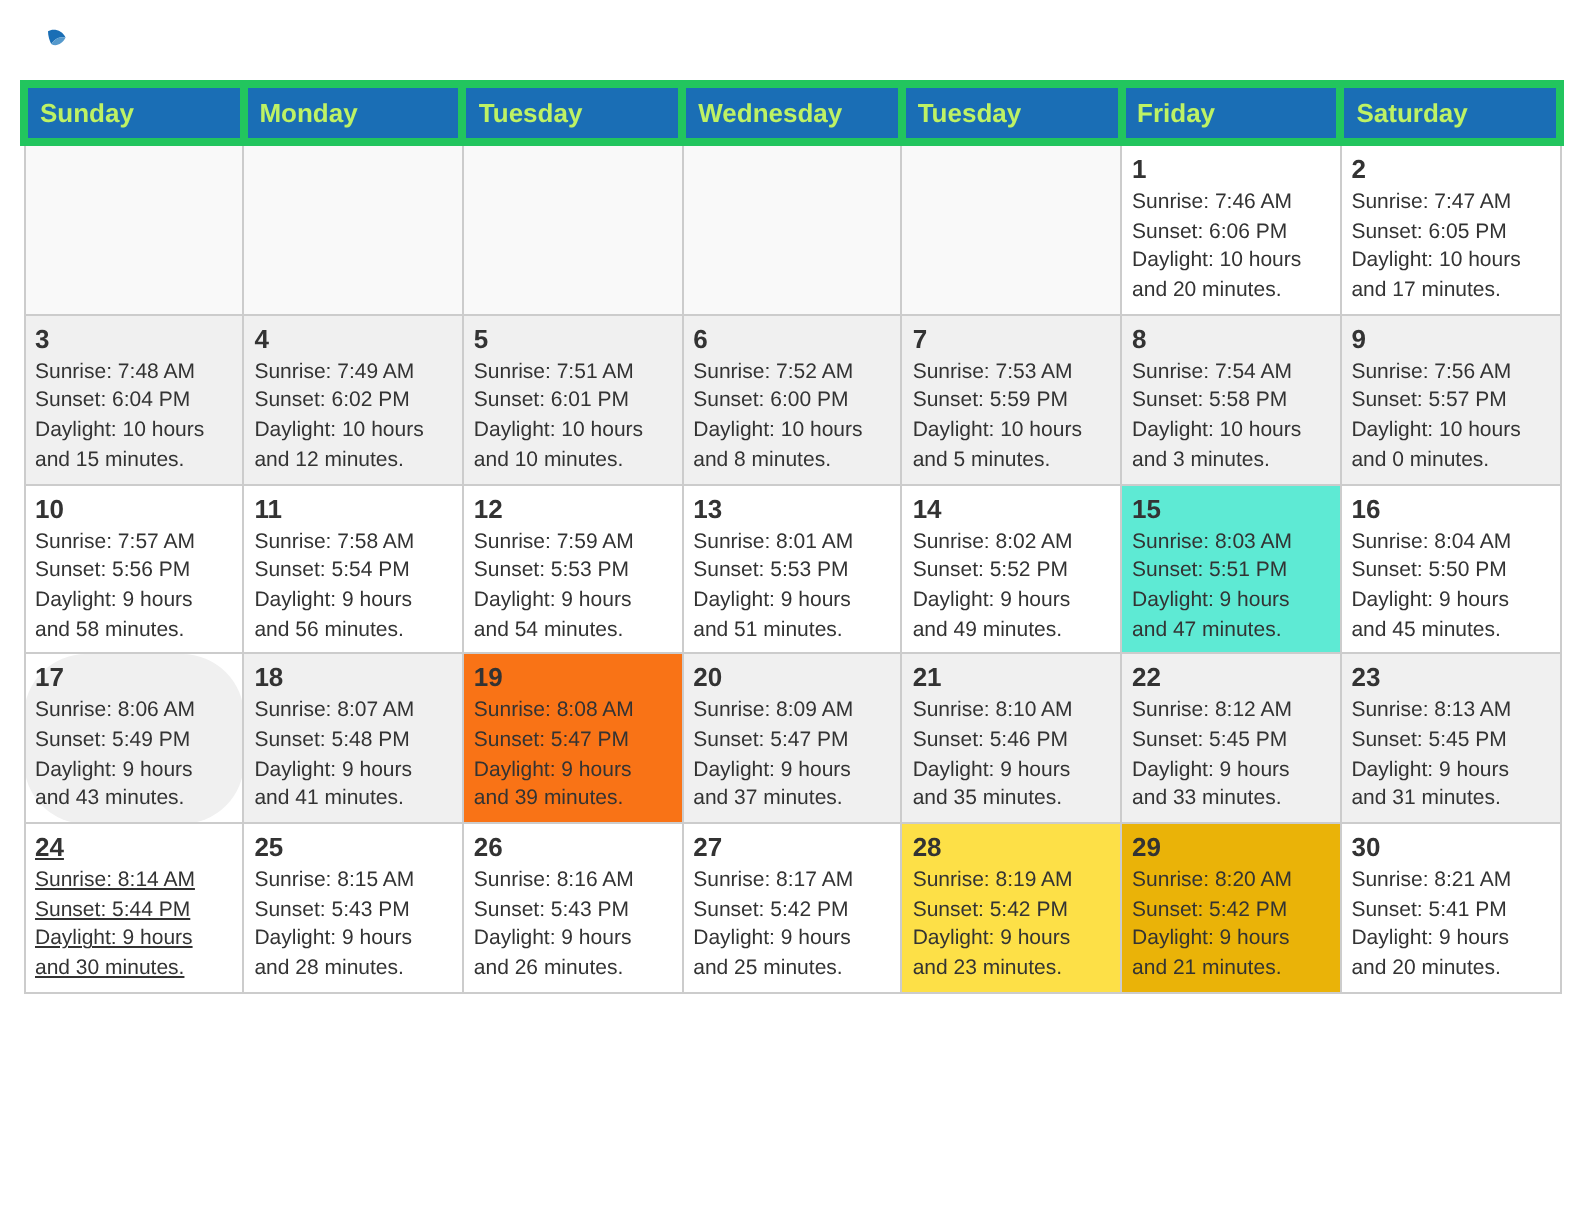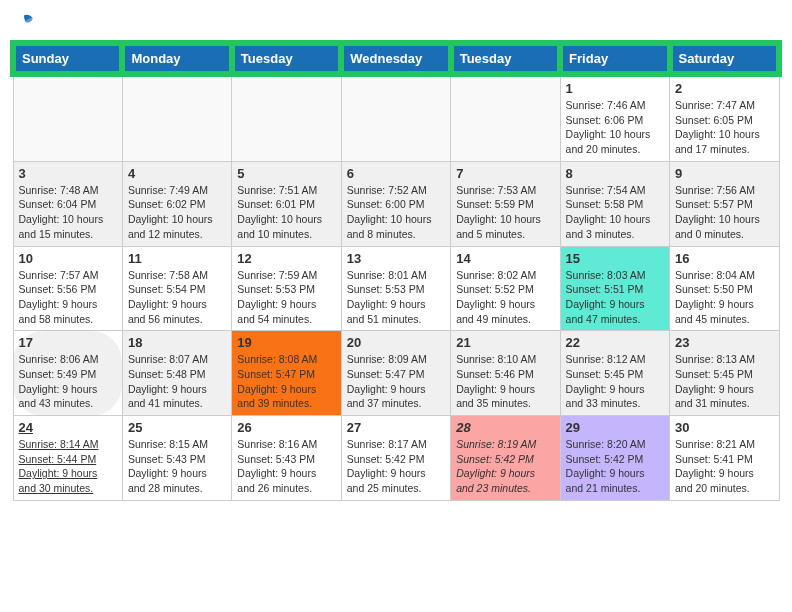--- a/index.html
+++ b/index.html
@@ -53,25 +53,25 @@
       font-size: 16px;
       color: #555;
     }
     .calendar {
       width: 100%;
       border-collapse: collapse;
       border: 1px solid #ccc;
     }
     .calendar th {
       background-color: #1a6eb5;
-      color: #ffffff;
+      color: #bef264;
       text-align: left;
       padding: 5px 6px;
       font-size: 13px;
-      border: 6px solid #22c55e;
+      border: 4px solid #22c55e;
     }
     .calendar td {
       vertical-align: top;
       border: 1px solid #ccc;
       padding: 4px 5px;
       width: calc(100% / 7);
       min-height: 80px;
       height: 80px;
       font-size: 11px;
       color: #333;
@@ -246,25 +246,25 @@
           <div class="day-info">Sunrise: 8:15 AM<br>Sunset: 5:43 PM<br>Daylight: 9 hours and 28 minutes.</div>
         </td>
         <td style="background: rgb(255, 255, 255);">
           <span class="day-number">26</span>
           <div class="day-info">Sunrise: 8:16 AM<br>Sunset: 5:43 PM<br>Daylight: 9 hours and 26 minutes.</div>
         </td>
         <td style="background: rgb(255, 255, 255);">
           <span class="day-number">27</span>
           <div class="day-info">Sunrise: 8:17 AM<br>Sunset: 5:42 PM<br>Daylight: 9 hours and 25 minutes.</div>
         </td>
-        <td style="background: #fca5a5; font-style: italic;">
+        <td style="background: #fde047;">
           <span class="day-number">28</span>
           <div class="day-info">Sunrise: 8:19 AM<br>Sunset: 5:42 PM<br>Daylight: 9 hours and 23 minutes.</div>
         </td>
-        <td style="background: #c4b5fd;">
+        <td style="background: #eab308;">
           <span class="day-number">29</span>
           <div class="day-info">Sunrise: 8:20 AM<br>Sunset: 5:42 PM<br>Daylight: 9 hours and 21 minutes.</div>
         </td>
         <td style="background: rgb(255, 255, 255);">
           <span class="day-number">30</span>
           <div class="day-info">Sunrise: 8:21 AM<br>Sunset: 5:41 PM<br>Daylight: 9 hours and 20 minutes.</div>
         </td>
       </tr>
     </tbody>
 </table>

